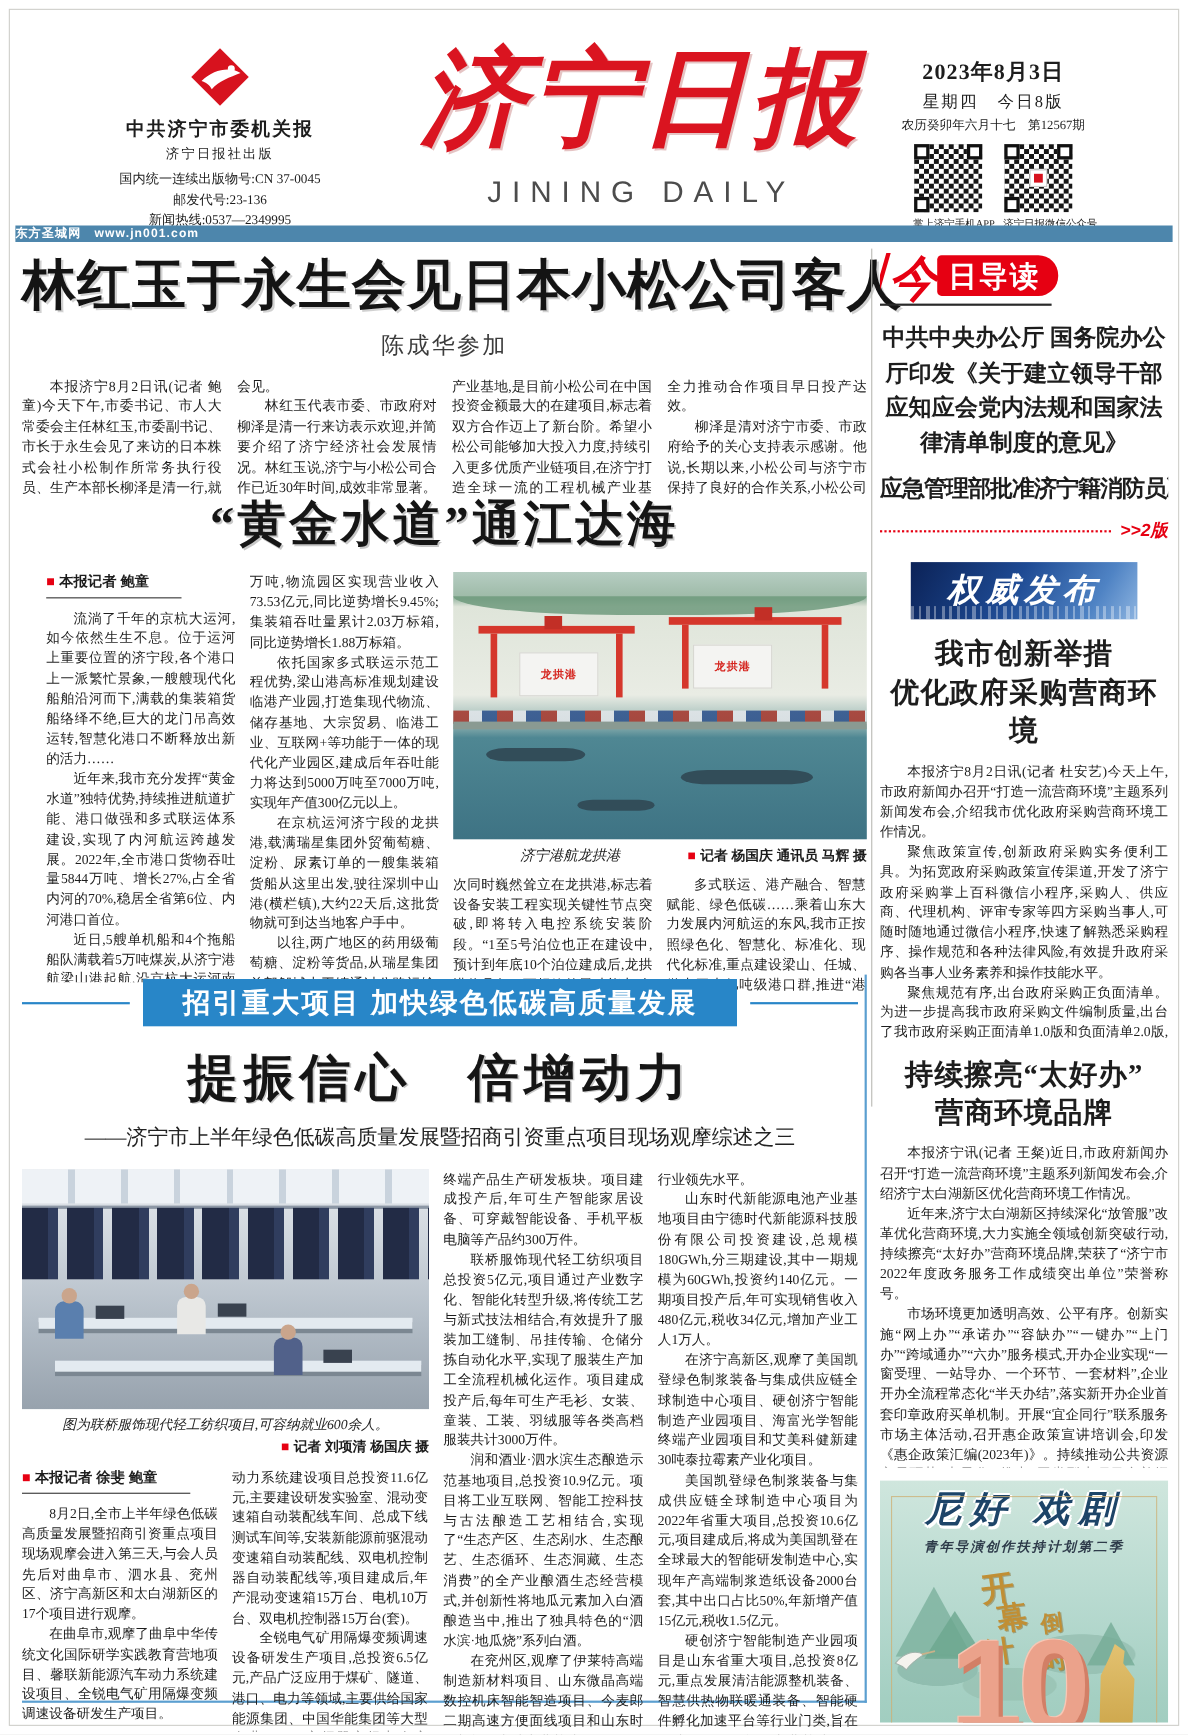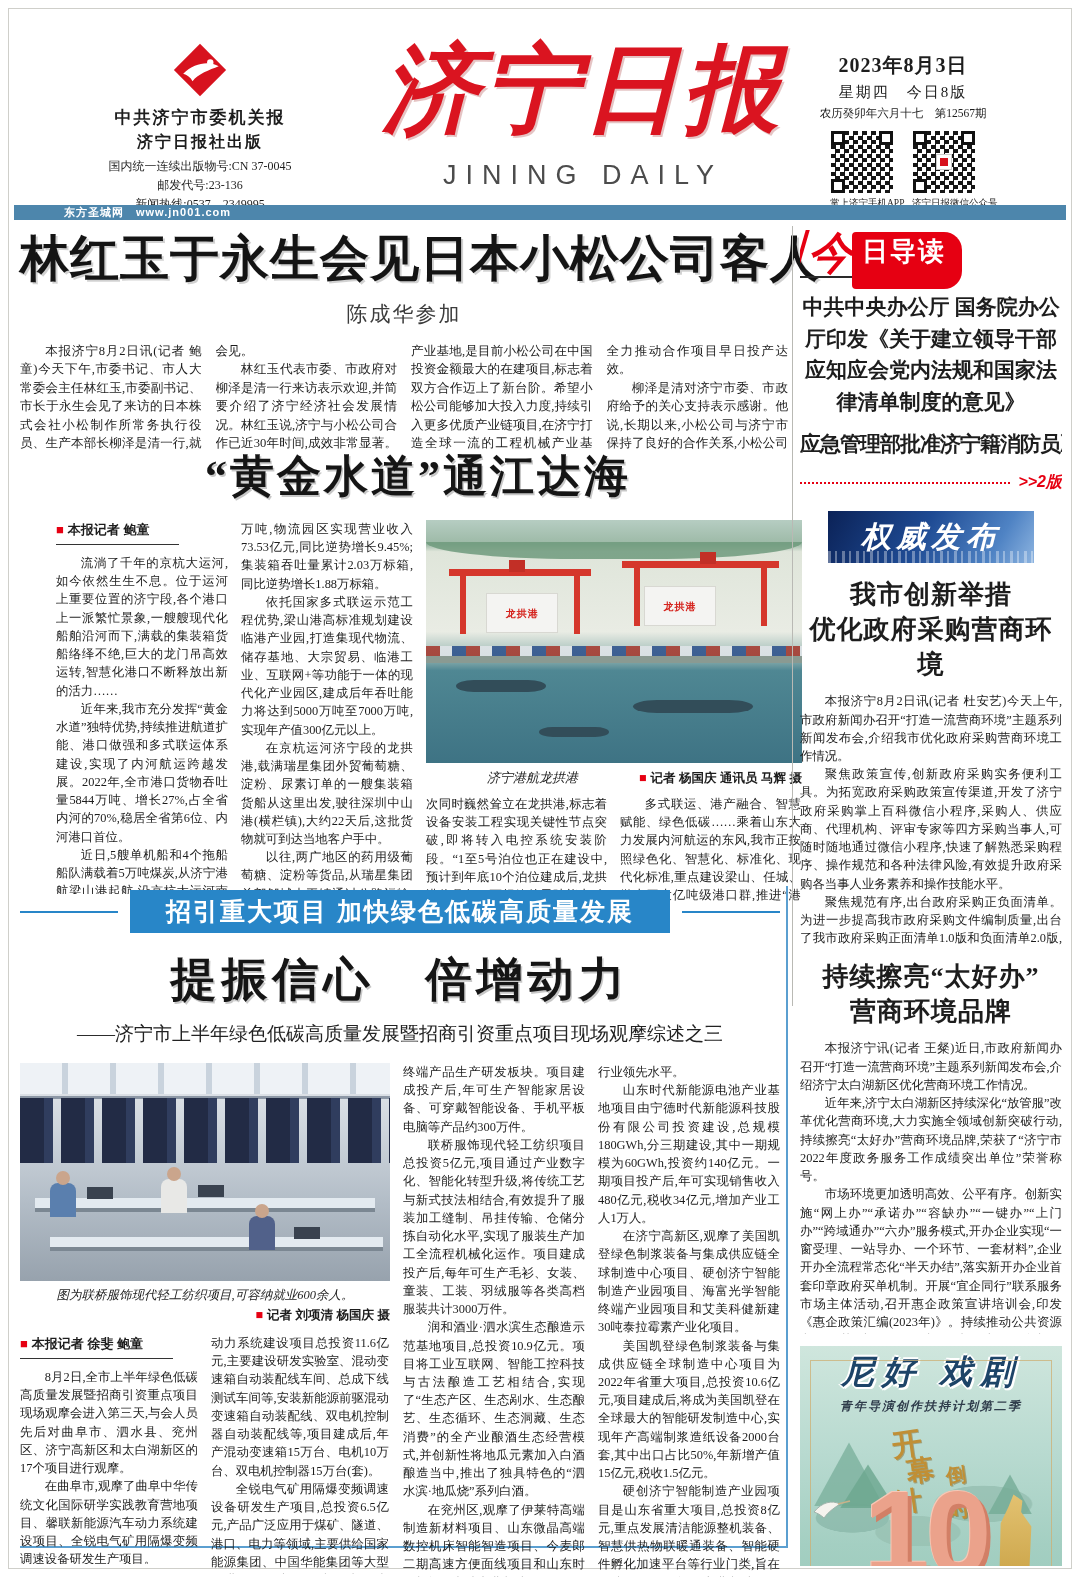--- a/index.html
+++ b/index.html
@@ -8,21 +8,21 @@
     position:relative; width:1080px; height:1577px; margin:0 auto;
     background:#fff; overflow:hidden;
     font-family:"Liberation Serif","DejaVu Serif",serif; color:#1d1d1d;
   }
   .page-frame { position:absolute; inset:8px; border:1px solid #cfcfca; pointer-events:none; }
 
   
   .mast-left { position:absolute; left:70px; top:42px; width:260px; text-align:center; }
   .mast-logo { width:56px; height:56px; margin:0 auto 8px; }
   .mast-l1 { font-size:17px; font-weight:bold; letter-spacing:2px; }
-  .mast-l2 { font-size:16px; font-weight:bold; letter-spacing:2px; margin-top:3px; }
+  .mast-l2 { font-size:12px; font-weight:normal; letter-spacing:2px; margin-top:3px; }
   .mast-l3 { font-size:12px; margin-top:5px; }
   .mast-l4 { font-size:12px; margin-top:2px; }
   .mast-l5 { font-size:12px; margin-top:2px; }
 
   .mast-title {
     position:absolute; left:368px; top:30px; width:430px; height:125px;
     color:#da1420; font-size:96px; font-weight:900; font-style:italic;
     letter-spacing:4px; text-align:center; line-height:120px; white-space:nowrap;
     text-shadow:2px 2px 0 rgba(150,20,20,.25);
   }
@@ -43,21 +43,21 @@
   }
   .qr .fp { position:absolute; width:14px; height:14px; background:#fff; border:3px solid #111; }
   .qr .fp.tl { left:0; top:0; } .qr .fp.tr { right:0; top:0; } .qr .fp.bl { left:0; bottom:0; }
   .qr .center-logo { position:absolute; left:23px; top:23px; width:16px; height:16px; background:#fff; border:1px solid #ccc; }
   .qr .center-logo i { position:absolute; left:3px; top:3px; width:8px; height:8px; background:#d7121e; display:block; }
   .qr-label { font-size:9.5px; margin-top:4px; white-space:nowrap; }
 
   .site-bar {
     position:absolute; left:14px; right:14px; top:205px; height:15px; background:#4d86ac;
     font-family:"Liberation Sans",sans-serif; font-size:11px; font-weight:bold; color:#fff;
-    line-height:15px; padding-left:50px; letter-spacing:1px;
+    line-height:15px; letter-spacing:1px;
   }
 
   
   p { margin:0; text-indent:2em; }
   p.cont { text-indent:0; }
   .body-text { font-size:12.4px; line-height:1.47; text-align:justify; overflow:hidden; }
   .byline-row { font-family:"Liberation Sans",sans-serif; font-size:13px; font-weight:bold;
     border-bottom:1px solid #333; display:inline-block; padding:0 30px 5px 0; margin-bottom:9px; }
   .red-sq { color:#e60012; margin-right:4px; }
   .credit { font-family:"Liberation Sans",sans-serif; font-size:12.5px; font-weight:bold; }
@@ -71,21 +71,21 @@
   .lead-headline {
     font-family:"Liberation Sans",sans-serif; font-size:49px; font-weight:900;
     letter-spacing:1px; text-align:center; white-space:nowrap; color:#141414;
     text-shadow:2px 2px 0 rgba(0,0,0,.18);
   }
   .lead-subhead { text-align:center; font-size:21px; color:#3c3c3c; margin-top:8px; letter-spacing:2px; }
   .lead-cols { display:flex; gap:14px; margin-top:14px; }
   .lead-col { flex:1; height:112px; font-size:12.6px; line-height:1.46; text-align:justify; overflow:hidden; }
 
   
-  .sec-canal { position:absolute; left:14px; top:221px; width:768px; }
+  .sec-canal { position:absolute; left:0; top:221px; width:768px; }
   .canal-headline {
     font-size:44px; font-weight:900; letter-spacing:3px; text-align:center; color:#151515;
     text-shadow:1.5px 1.5px 0 rgba(0,0,0,.22);
   }
   .canal-body { display:flex; gap:13px; margin-top:14px;margin-left:22px; }
   .canal-col { width:183px; height:380px; }
   .canal-right { width:376px; }
   .photo-port { position:relative; width:376px; height:243px; overflow:hidden;
     background:linear-gradient(180deg,#b6cdc2 0%,#9cb9a6 10%,#dfe5da 13%,#e9ece4 46%,#9dbab6 56%,#4f8793 62%,#3e7384 100%); }
   .port-trees { position:absolute; left:0; right:0; top:9%; height:7%; background:#6f9a7c; border-radius:0 0 40% 40%/0 0 100% 100%; opacity:.85; }
@@ -136,21 +136,21 @@
   .mom-col4 { width:184px; height:560px; }
 
   
   .sidebar { position:absolute; left:800px; top:228px; width:262px; height:1338px; overflow:hidden; }
 
   .guide-head { position:relative; height:44px; }
   .guide-slash { position:absolute; left:0; top:2px; width:4px; height:40px; background:#e60012; transform:skewX(-16deg); }
   .guide-jin { position:absolute; left:8px; top:-4px; font-size:44px; font-weight:900; font-style:italic; color:#e60012; }
   .guide-pill { position:absolute; left:52px; top:4px; background:#e60012; color:#fff;
     font-family:"Liberation Sans",sans-serif; font-size:26px; font-weight:900; letter-spacing:2px;
-    padding:2px 16px 20px 10px; border-radius:4px 18px 18px 4px; }
+    padding:2px 16px 0 10px; border-radius:4px 18px 18px 4px; }
   .guide-underline { width:156px; height:2px; background:#2a2a2a; margin-top:4px; }
   .guide-item1 { font-size:21px; font-weight:bold; line-height:1.5; text-align:center; margin-top:14px; }
   .guide-item2 { font-size:21px; font-weight:bold; text-align:center; margin-top:12px; white-space:nowrap; letter-spacing:-1px; }
   .guide-ref-row { display:flex; align-items:center; gap:8px; margin-top:14px;justify-content:flex-end; }
   .guide-dots { flex:1; border-top:2px dotted #e60012; }
   .guide-ref { color:#e60012; font-family:"Liberation Sans",sans-serif; font-weight:900; font-size:16px; font-style:italic; }
 
   .auth-banner { position:relative; width:206px; height:52px; margin:18px auto 0; overflow:hidden;
     background:linear-gradient(120deg,#0b2257 0%,#1e4a93 45%,#4f83c4 80%,#8db4e0 100%); }
   .auth-banner:after { content:""; position:absolute; left:0; right:0; bottom:0; height:12px; opacity:.35;

